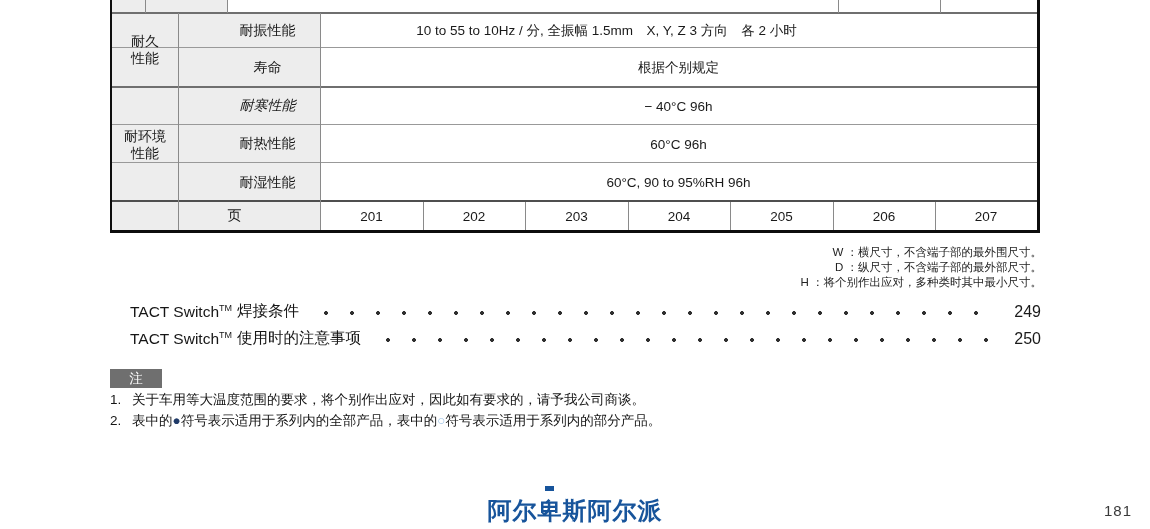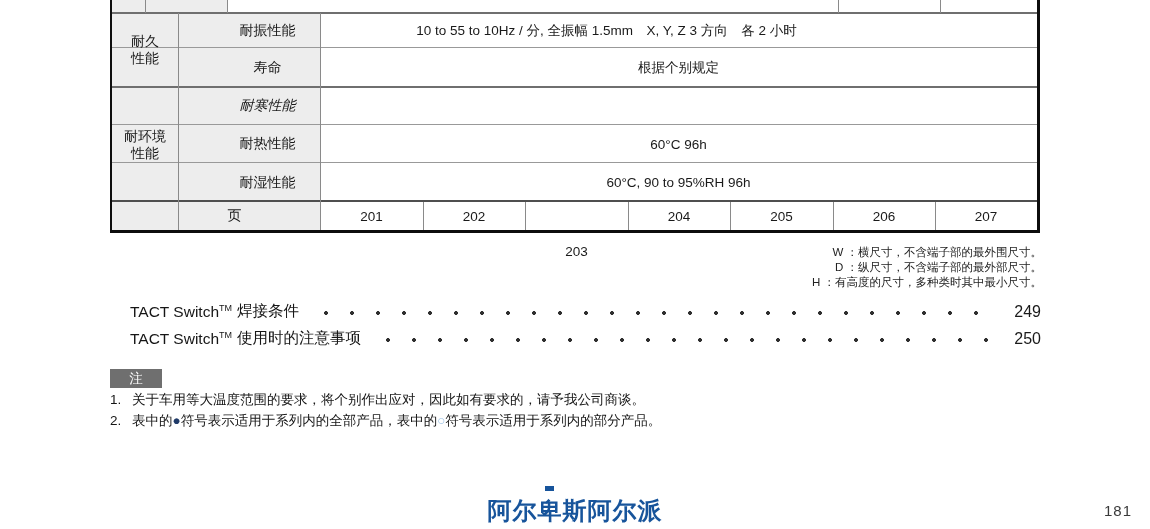--- a/index.html
+++ b/index.html
@@ -85,37 +85,38 @@
   </div>
 
   <div class="cell th" style="left:66px;top:13px;width:142px;height:35px;">耐振性能</div>
   <div class="cell th" style="left:66px;top:48px;width:142px;height:39px;">寿命</div>
   <div class="cell th" style="left:66px;top:87px;width:142px;height:38px;font-style:italic;">耐寒性能</div>
   <div class="cell th" style="left:66px;top:125px;width:142px;height:38px;">耐热性能</div>
   <div class="cell th" style="left:66px;top:163px;width:142px;height:39px;">耐湿性能</div>
 
   <div class="cell td" style="left:208px;top:13px;width:573px;height:35px;">10 to 55 to 10Hz / 分, 全振幅 1.5mm　X, Y, Z 3 方向　各 2 小时</div>
   <div class="cell td" style="left:208px;top:48px;width:717px;height:39px;">根据个别规定</div>
+  <div class="cell td" style="left:208px;top:87px;width:717px;height:38px;">− 40°C 96h</div>
   <div class="cell td" style="left:208px;top:125px;width:717px;height:38px;">60°C 96h</div>
   <div class="cell td" style="left:208px;top:163px;width:717px;height:39px;">60°C, 90 to 95%RH 96h</div>
 
   <div class="cell th" style="left:0;top:202px;width:208px;height:28px;">页</div>
   <div class="cell td" style="left:208px;top:202px;width:103px;height:28px;">201</div>
   <div class="cell td" style="left:311px;top:202px;width:102px;height:28px;">202</div>
-  <div class="cell td" style="left:413px;top:202px;width:103px;height:28px;margin-top:35px;">203</div>
+  <div class="cell td" style="left:413px;top:202px;width:103px;height:28px;">203</div>
   <div class="cell td" style="left:516px;top:202px;width:102px;height:28px;">204</div>
   <div class="cell td" style="left:618px;top:202px;width:103px;height:28px;">205</div>
   <div class="cell td" style="left:721px;top:202px;width:102px;height:28px;">206</div>
   <div class="cell td" style="left:823px;top:202px;width:102px;height:28px;">207</div>
 </div>
 
 <div class="dim-notes">
   <div>W ：横尺寸，不含端子部的最外围尺寸。</div>
   <div>D ：纵尺寸，不含端子部的最外部尺寸。</div>
-  <div>H ：有高度的尺寸，多种类时其中最小尺寸。</div>
+  <div>H ：将个别作出应对，多种类时其中最小尺寸。</div>
 </div>
 
 <div class="toc">
   <div class="toc-line">
     <span class="toc-title"><span>TACT Switch</span><span class="toc-sup">TM</span></span>
     <span class="toc-topic">焊接条件</span>
     <span class="toc-leader"></span>
     <span class="toc-page">249</span>
   </div>
   <div class="toc-line">

